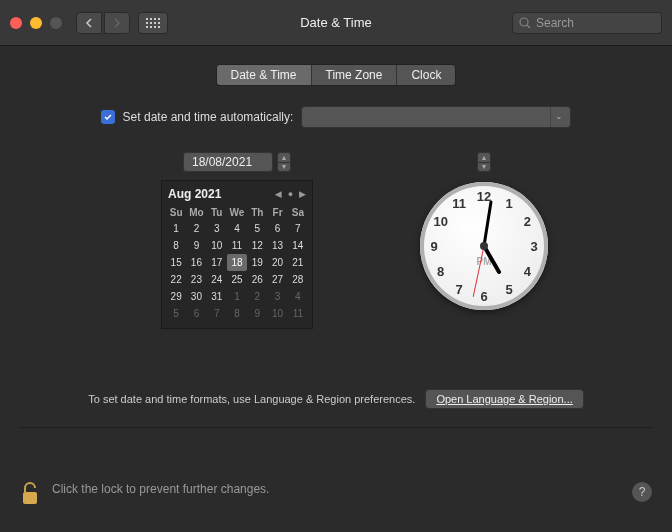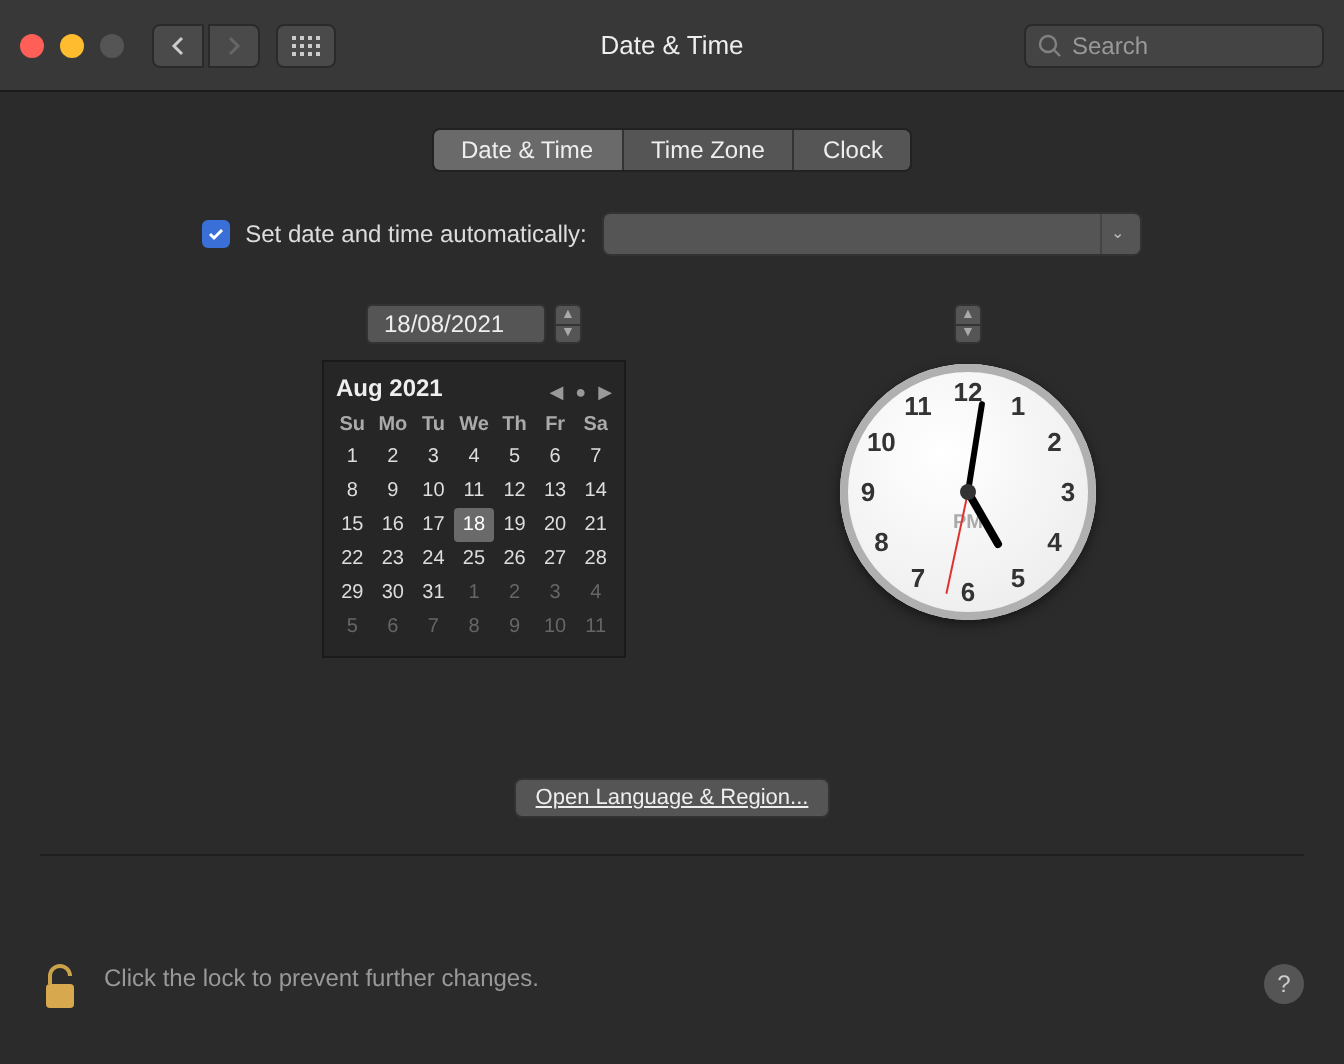--- a/index.html
+++ b/index.html
@@ -33,21 +33,21 @@
   
   .mid { display: flex; justify-content: center; gap: 70px; margin-top: 24px; }
   .col { display: flex; flex-direction: column; align-items: center; margin-left: 37px; }
   .input-row { display: flex; align-items: center; gap: 4px; }
   .txt-input { height: 20px; background: #555; border: 1px solid #333; border-radius: 3px; color: #eee; font-size: 12px; display: flex; align-items: center; padding: 0 8px; }
   .stepper { width: 14px; height: 20px; background: #555; border: 1px solid #333; border-radius: 3px; display: flex; flex-direction: column; color: #aaa; font-size: 7px; }
   .stepper div { flex: 1; display: flex; align-items: center; justify-content: center; }
   .stepper div:first-child { border-bottom: 1px solid #333; }
   
   .calendar { width: 152px; background: #262626; border: 1px solid #1a1a1a; margin-top: 8px; padding: 4px 4px 6px; }
-  .cal-head { display: flex; align-items: flex-end; justify-content: space-between; padding: 2px 2px 4px; gap: 28px; }
+  .cal-head { display: flex; align-items: center; justify-content: space-between; padding: 2px 2px 4px; gap: 28px; }
   .cal-title { font-weight: bold; font-size: 12px; color: #eee; }
   .cal-nav { display: flex; gap: 6px; font-size: 9px; color: #999; }
   .cal-grid { display: grid; grid-template-columns: repeat(7, 1fr); text-align: center; font-size: 10px; }
   .cal-grid .dow { color: #aaa; font-weight: 600; padding: 2px 0; }
   .cal-grid .d { color: #ddd; padding: 3px 0; }
   .cal-grid .d.other { color: #666; }
   .cal-grid .d.sel { background: #6a6a6a; border-radius: 2px; color: #fff; }
   
   .clock { width: 128px; height: 128px; margin-top: 10px; position: relative; }
   .clock-face { width: 100%; height: 100%; border-radius: 50%; background: radial-gradient(circle at 40% 35%, #fff, #e8e8e8); box-shadow: inset 0 0 0 4px #b0b0b0, 0 2px 6px rgba(0,0,0,0.5); position: relative; }
@@ -230,20 +230,21 @@
           <div class="num" style="left: 20.6987px; top: 89px;">8</div>
           <div class="num" style="left: 14px; top: 64px;">9</div>
           <div class="num" style="left: 20.6987px; top: 39px;">10</div>
           <div class="num" style="left: 39px; top: 20.6987px;">11</div>
         </div>
     </div>
   </div>
 </div>
 
 <div class="hint-row">
+  <span>To set date and time formats, use Language &amp; Region preferences.</span>
   <div class="btn">Open Language &amp; Region...</div>
 </div>
 
 <div class="divider"></div>
 
 <div class="footer">
   <div class="lock">
     <svg width="20" height="24" viewBox="0 0 20 24">
       <path d="M5 10 V6 a5 5 0 0 1 10 0" stroke="#c9a24a" stroke-width="2" fill="none"></path>
       <rect x="3" y="10" width="14" height="12" rx="2" fill="#d8a84e"></rect>

